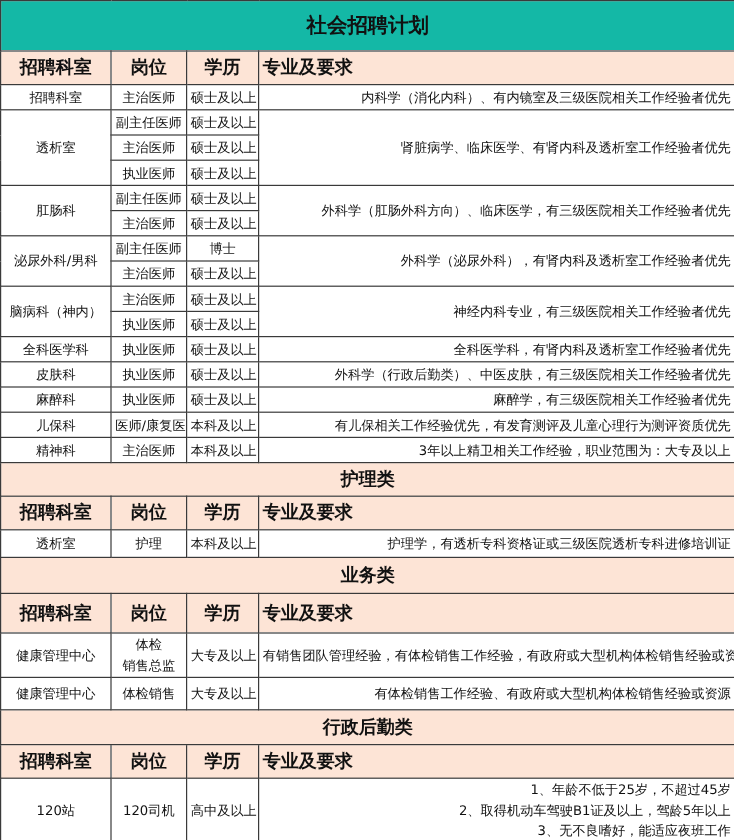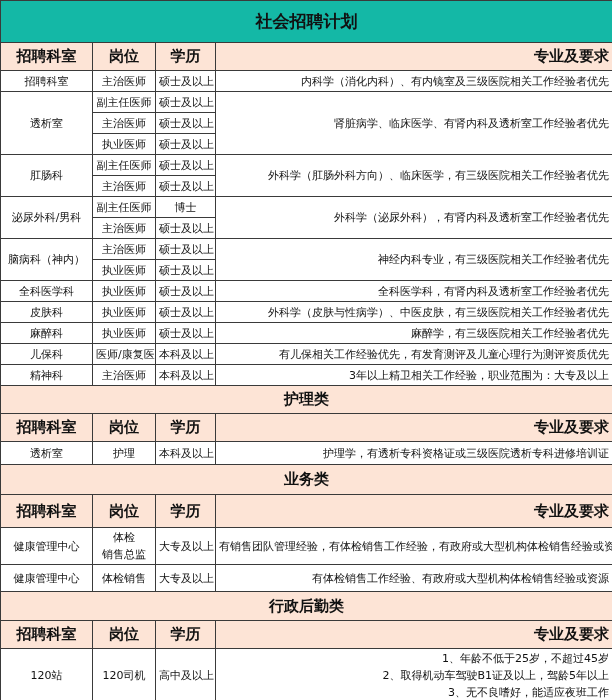--- a/index.html
+++ b/index.html
@@ -4,21 +4,21 @@
 <style>
   html, body { margin: 0; padding: 0; background: #ffffff; }
   body { width: 612px; height: 700px; overflow: hidden; font-family: "DejaVu Sans", "Liberation Sans", sans-serif; }
   table { border-collapse: collapse; width: 612px; table-layout: fixed; }
   td { border: 1px solid #3a3a3a; padding: 0 3px; font-size: 11px; color: #111; vertical-align: middle; overflow: hidden; white-space: nowrap; }
   col.c1 { width: 92px; } col.c2 { width: 63px; } col.c3 { width: 60px; } col.c4 { width: 397px; }
   .title-row td { background: #14b8a6; font-size: 17px; font-weight: bold; text-align: center; height: 41px; margin-top: 32px; }
   .section-row td { background: #fde4d6; font-size: 15px; font-weight: bold; text-align: center; margin-left: 22px; }
   .hdr-row td { background: #fde4d6; font-size: 15px; font-weight: bold; height: 27px; }
   .hdr-row td.ctr { text-align: center; }
-  .hdr-row td.lft { text-align: right; }
+  .hdr-row td.lft { text-align: left; }
   .data td { background: #ffffff; height: 20px; }
   td.ctr { text-align: center; }
   td.lft { text-align: right; }
   .wrap { white-space: normal; line-height: 16px; }
   .req-line { display: block; line-height: 17px; }
 </style>
 </head>
 <body>
 
 <table>
@@ -99,21 +99,21 @@
       <td class="ctr">全科医学科</td>
       <td class="ctr">执业医师</td>
       <td class="ctr">硕士及以上</td>
       <td class="lft">全科医学科，有肾内科及透析室工作经验者优先</td>
     </tr>
 
     <tr class="data">
       <td class="ctr">皮肤科</td>
       <td class="ctr">执业医师</td>
       <td class="ctr">硕士及以上</td>
-      <td class="lft">外科学（皮肤与性病学）、中医皮肤，有三级医院相关工作经验者优先</td>
+      <td class="lft">外科学（行政后勤类）、中医皮肤，有三级医院相关工作经验者优先</td>
     </tr>
 
     <tr class="data">
       <td class="ctr">麻醉科</td>
       <td class="ctr">执业医师</td>
       <td class="ctr">硕士及以上</td>
       <td class="lft">麻醉学，有三级医院相关工作经验者优先</td>
     </tr>
 
     <tr class="data">

